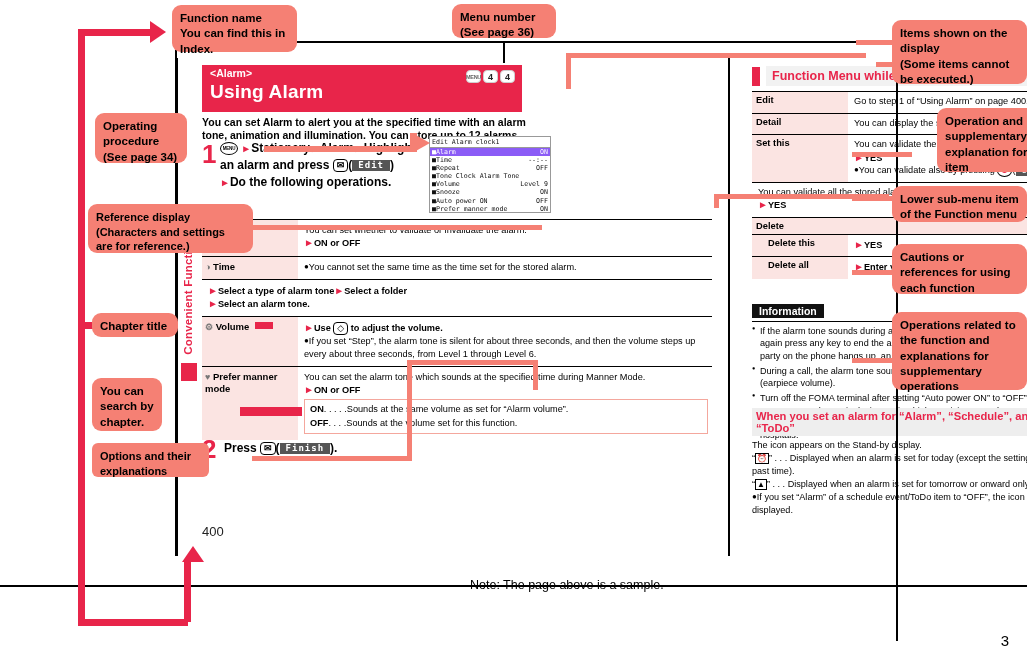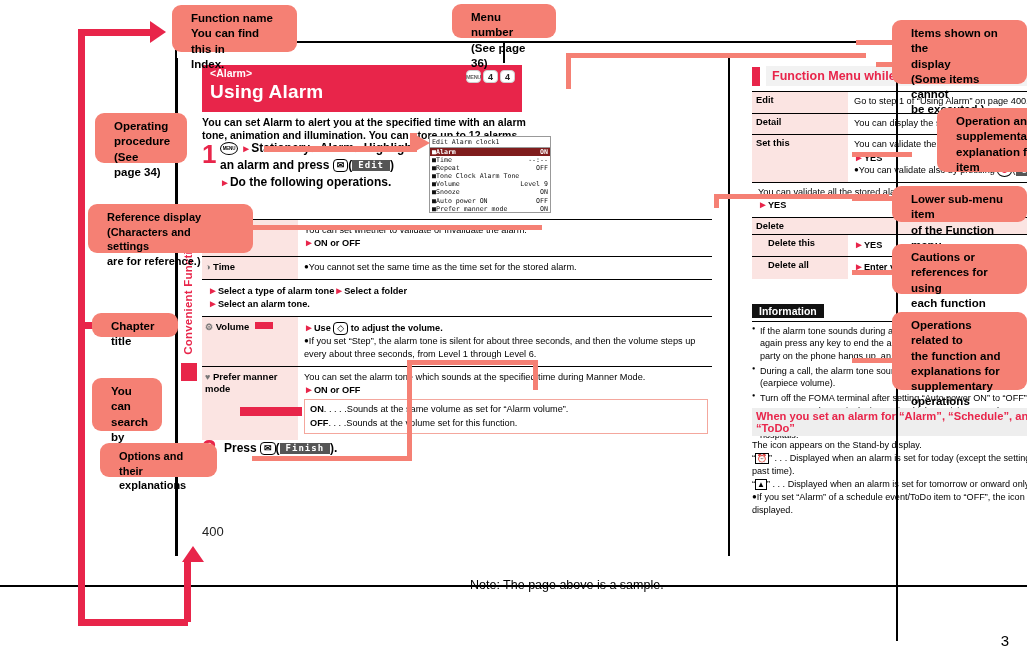--- a/index.html
+++ b/index.html
@@ -6,21 +6,21 @@
   body{
     width:1027px;height:663px;background:#ffffff;
     font-family:"Liberation Sans", sans-serif;
     position:relative;overflow:hidden;color:#000;
   }
 
   
   .callout{
     position:absolute;background:#f58074;border-radius:9px;
     color:#000;font-weight:bold;font-size:11.5px;line-height:1.33;
-    padding:6px 19px;box-sizing:border-box;z-index:40;
+    padding:6px 8px;box-sizing:border-box;z-index:40;
   }
   .callout-sm{font-size:11px;}
 
   
   .redbar{position:absolute;background:#e8254a;z-index:30;}
   .pinkbar{position:absolute;background:#f58074;z-index:25;}
   .blackline{position:absolute;background:#000;z-index:20;}
 
   
   .arrowhead{
@@ -86,21 +86,21 @@
   .phone{
     position:absolute;left:253px;top:78px;width:122px;height:77px;
     background:#fff;border:1px solid #999;box-sizing:border-box;
     font-family:"DejaVu Sans Mono",monospace;font-size:6.6px;
     color:#111;overflow:hidden;
   }
   .phone .ptitle{
     border-bottom:1px solid #999;padding:1px 2px;font-size:6.6px;
   }
   .prow{display:flex;justify-content:space-between;padding:0 2px;line-height:8.1px;}
-  .prow.sel{background:#7f1d1d;color:#fff;font-weight:bold;}
+  .prow.sel{background:#8b5cf6;color:#fff;}
   .prow .l{white-space:nowrap;}
   .prow .r{white-space:nowrap;}
 
   
   .stable{position:absolute;left:26px;top:161px;width:510px;}
   .srow{display:flex;border-top:1.2px solid #000;}
   .scell-l{
     width:96px;background:#fbe4e2;box-sizing:border-box;padding:4px 5px 6px 3px;
     font-size:9.5px;font-weight:bold;line-height:1.2;
   }
@@ -228,21 +228,21 @@
 <div class="callout" style="left:95px;top:113px;width:92px;height:50px;white-space:pre-line;">Operating
 procedure
 (See page 34)</div>
 <div class="callout callout-sm" style="left:88px;top:204px;width:165px;height:49px;white-space:pre-line;">Reference display
 (Characters and settings
 are for reference.)</div>
 <div class="callout" style="left:92px;top:313px;width:86px;height:24px;white-space:pre-line;">Chapter title</div>
 <div class="callout" style="left:92px;top:378px;width:70px;height:53px;white-space:pre-line;">You can
 search by
 chapter.</div>
-<div class="callout callout-sm" style="left:100px;top:443px;width:117px;height:34px;white-space:pre-line;">Options and their
+<div class="callout callout-sm" style="left:92px;top:443px;width:117px;height:34px;white-space:pre-line;border-radius:6px;">Options and their
 explanations</div>
 
 <div class="callout" style="left:892px;top:20px;width:135px;height:64px;white-space:pre-line;">Items shown on the
 display
 (Some items cannot
 be executed.)</div>
 <div class="callout" style="left:897px;top:108px;width:156px;height:64px;white-space:pre-line;margin-left:40px;">Operation and
 supplementary
 explanation for each
 item</div>

